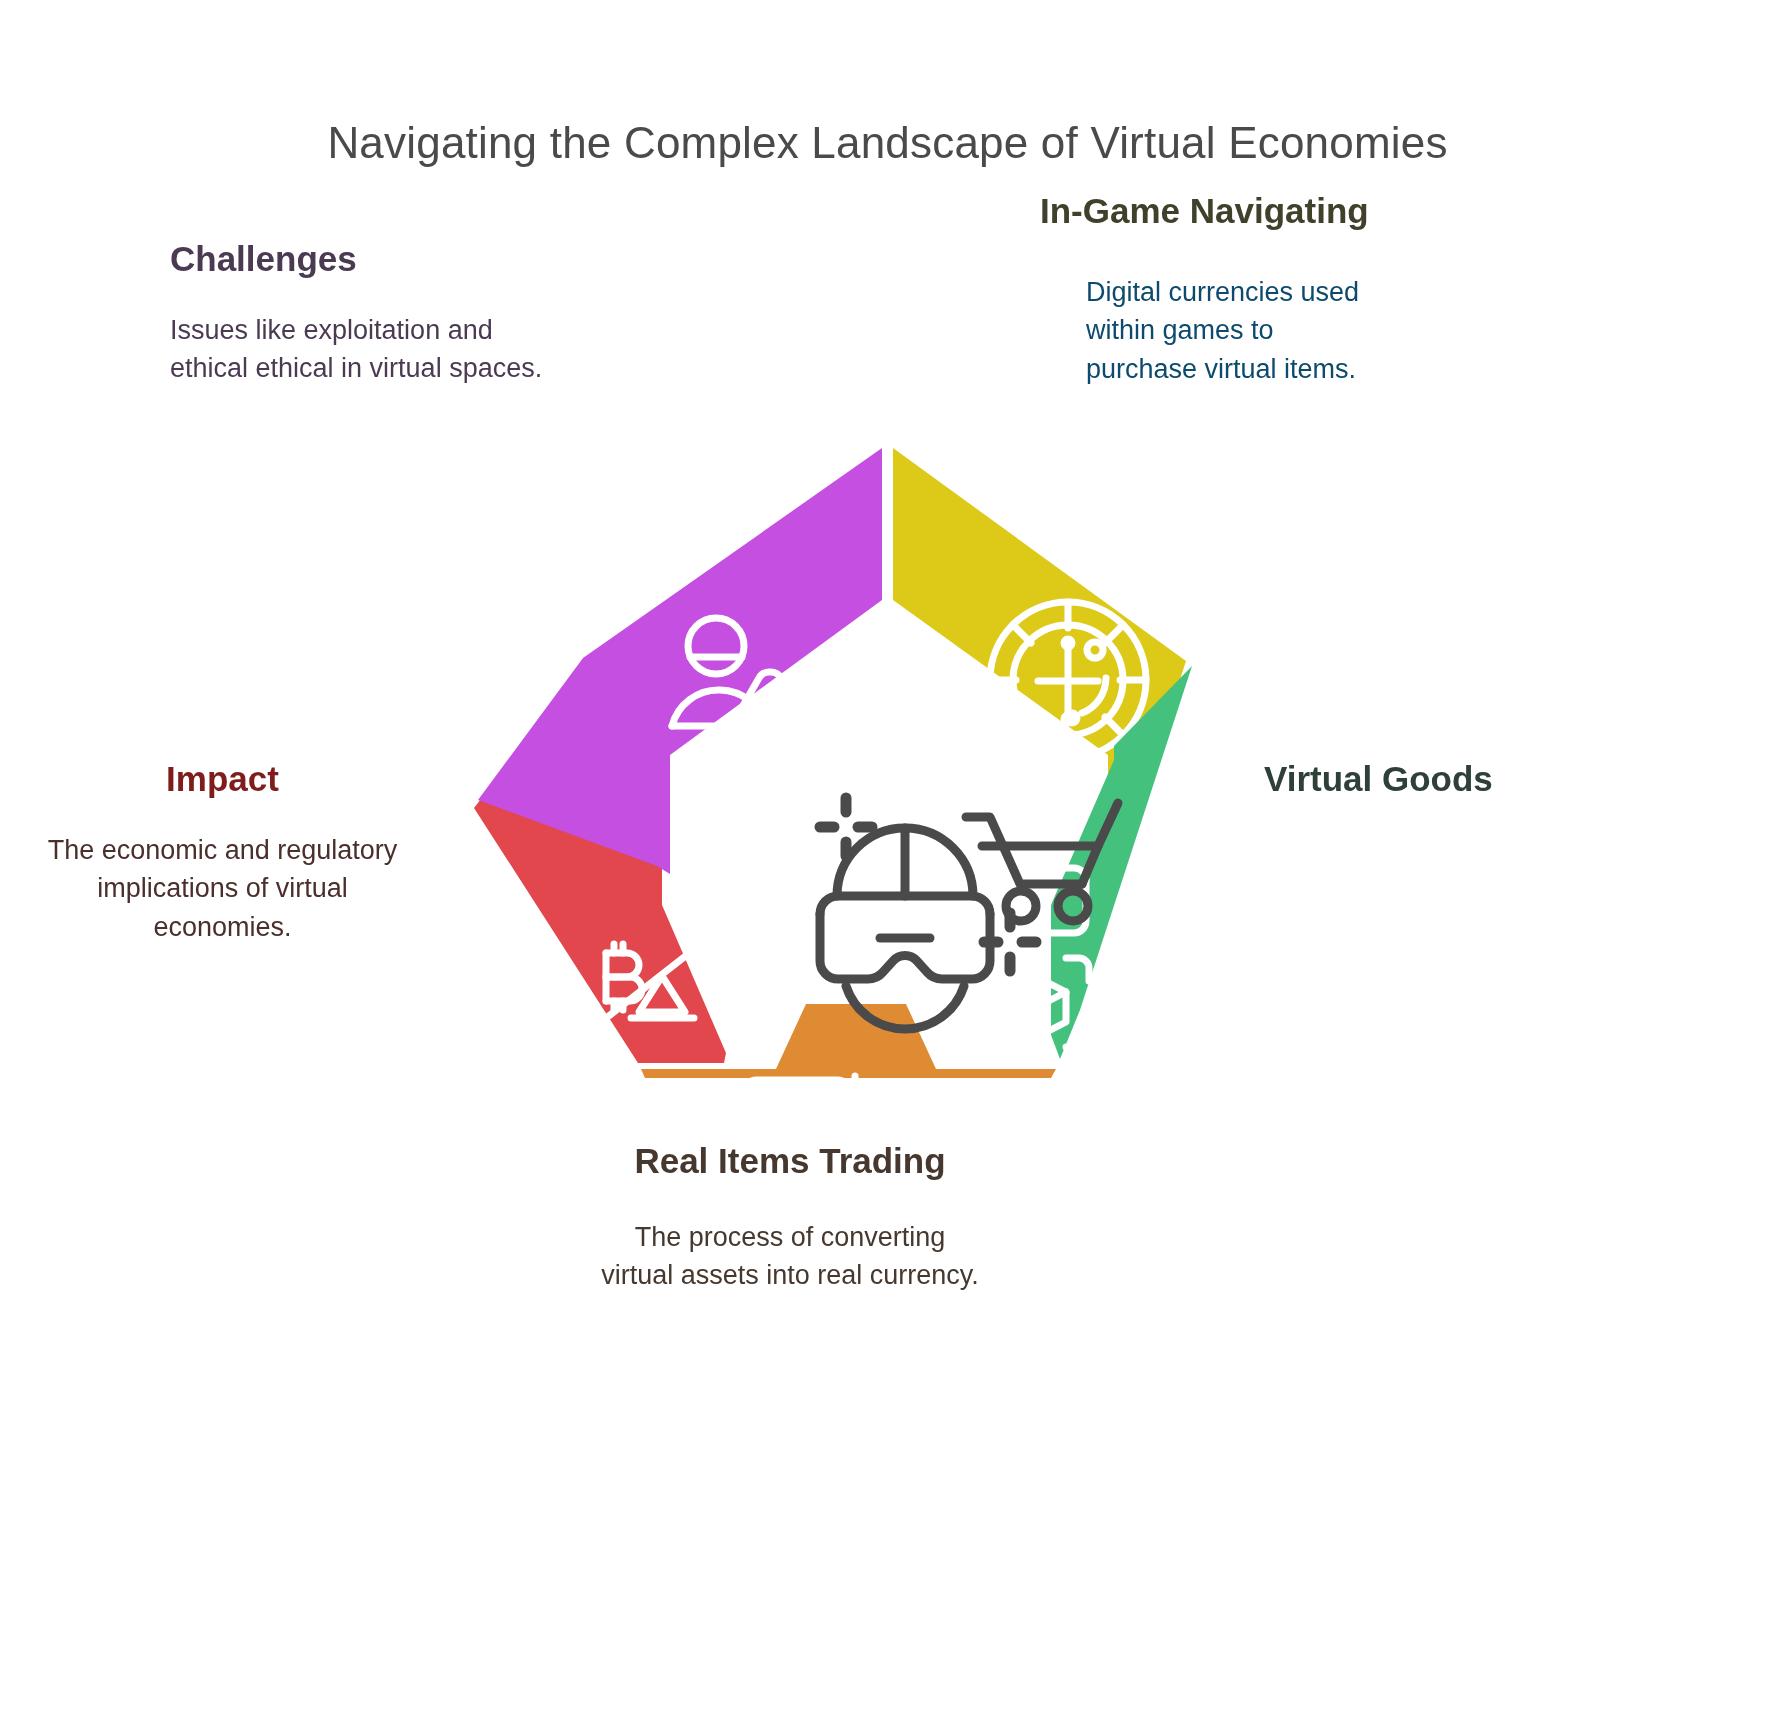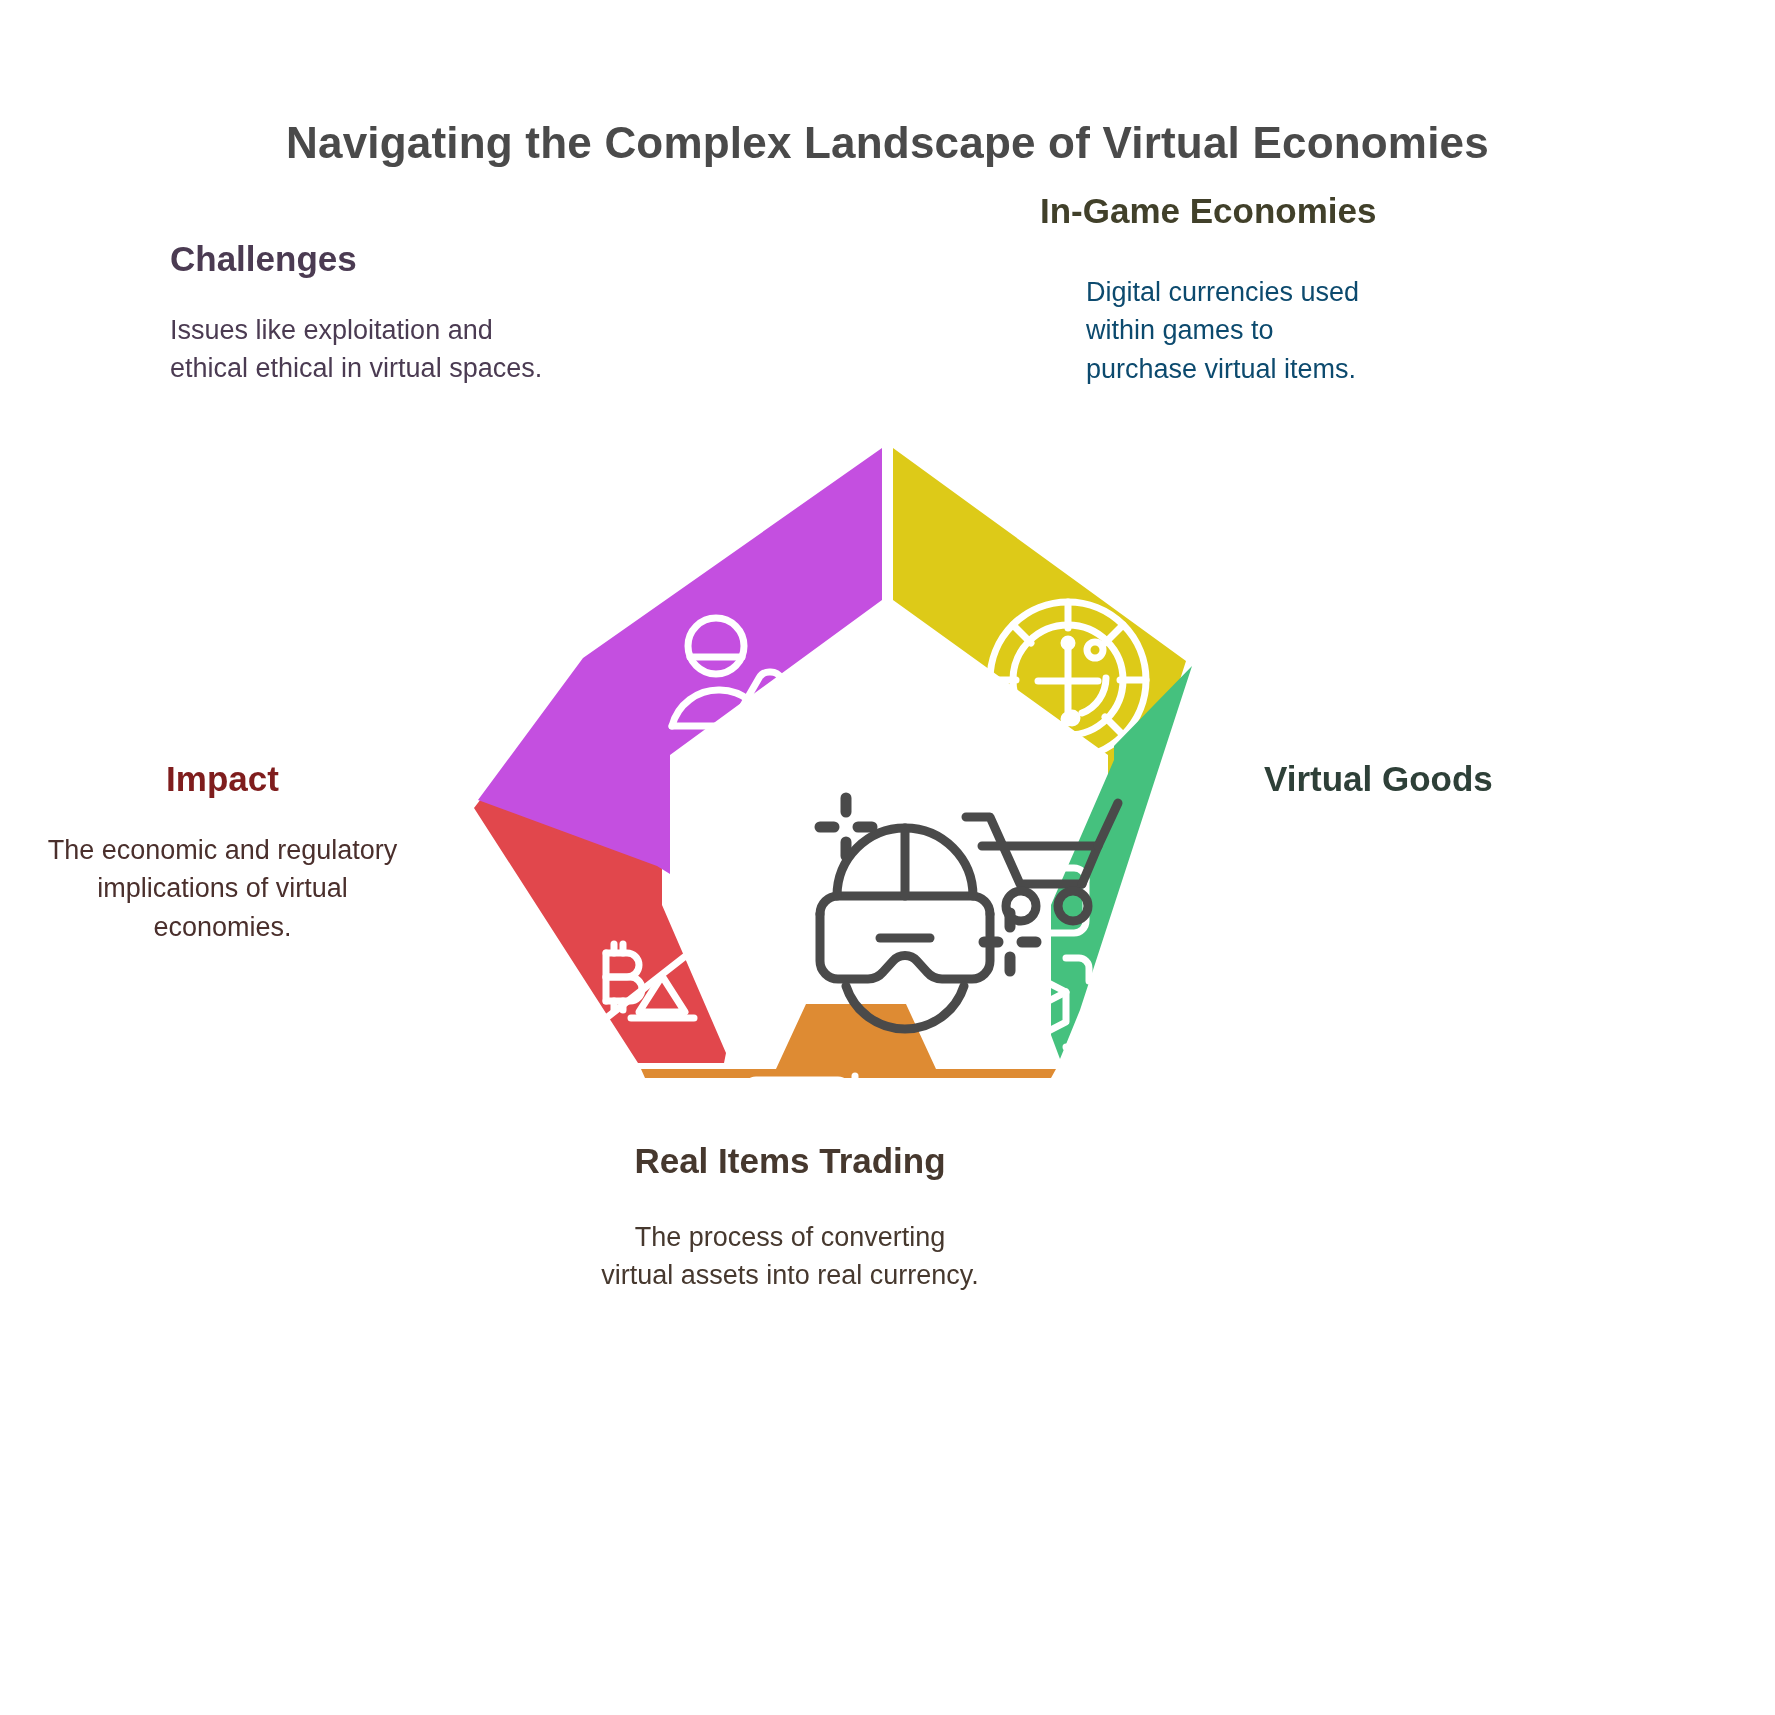--- a/index.html
+++ b/index.html
@@ -15,21 +15,21 @@
     overflow: hidden;
   }
 
   #page-title {
     position: absolute;
     top: 118px;
     left: 0;
     width: 1775px;
     text-align: center;
     font-size: 44px;
-    font-weight: 700;
+    font-weight: 400;
     color: #4a4a4a;
     letter-spacing: 0.2px;
   }
 
   .pentagon-stage {
     position: absolute;
     left: 0;
     top: 0;
     width: 1775px;
     height: 1715px;
@@ -275,21 +275,21 @@
 
 </svg>
 </div>
 
 <div class="node-label" id="label-challenges">
   <div class="node-heading">Challenges</div>
   <div class="node-body">Issues like exploitation and ethical ethical in virtual spaces.</div>
 </div>
 
 <div class="node-label" id="label-ingame">
-  <div class="node-heading">In-Game Economies</div>
+  <div class="node-heading">In-Game Navigating</div>
   <div class="node-body">Digital currencies used within games to purchase virtual items.</div>
 </div>
 
 <div class="node-label" id="label-impact">
   <div class="node-heading">Impact</div>
   <div class="node-body">The economic and regulatory implications of virtual economies.</div>
 </div>
 
 <div class="node-label" id="label-virtualgoods">
   <div class="node-heading">Virtual Goods</div>

